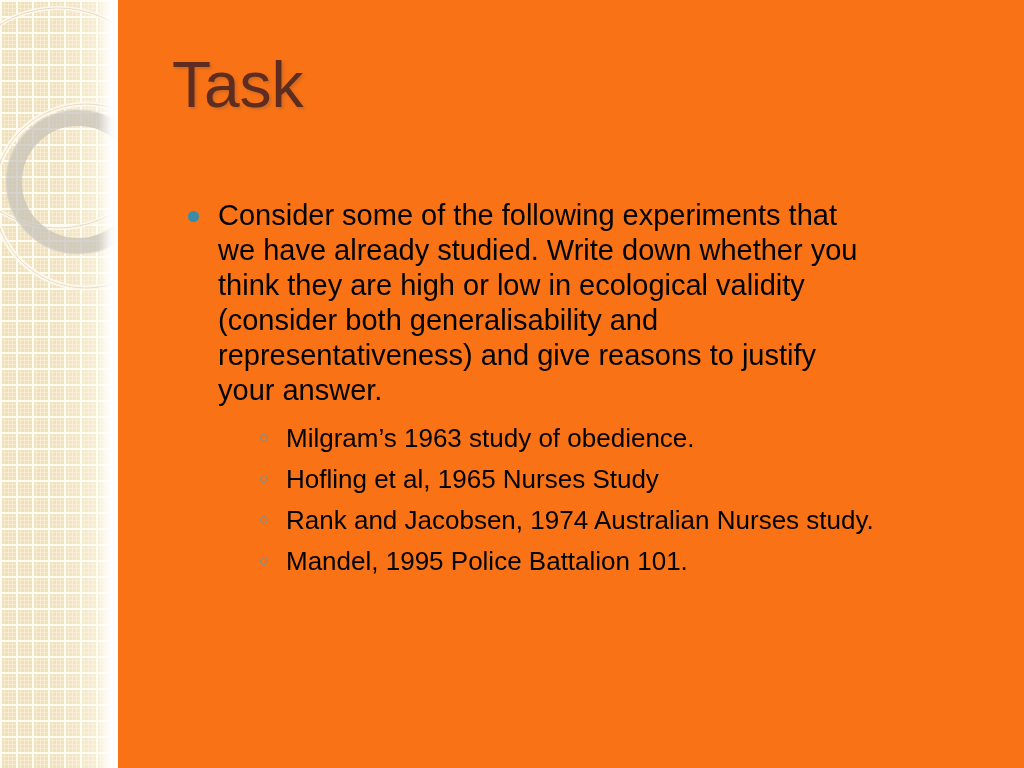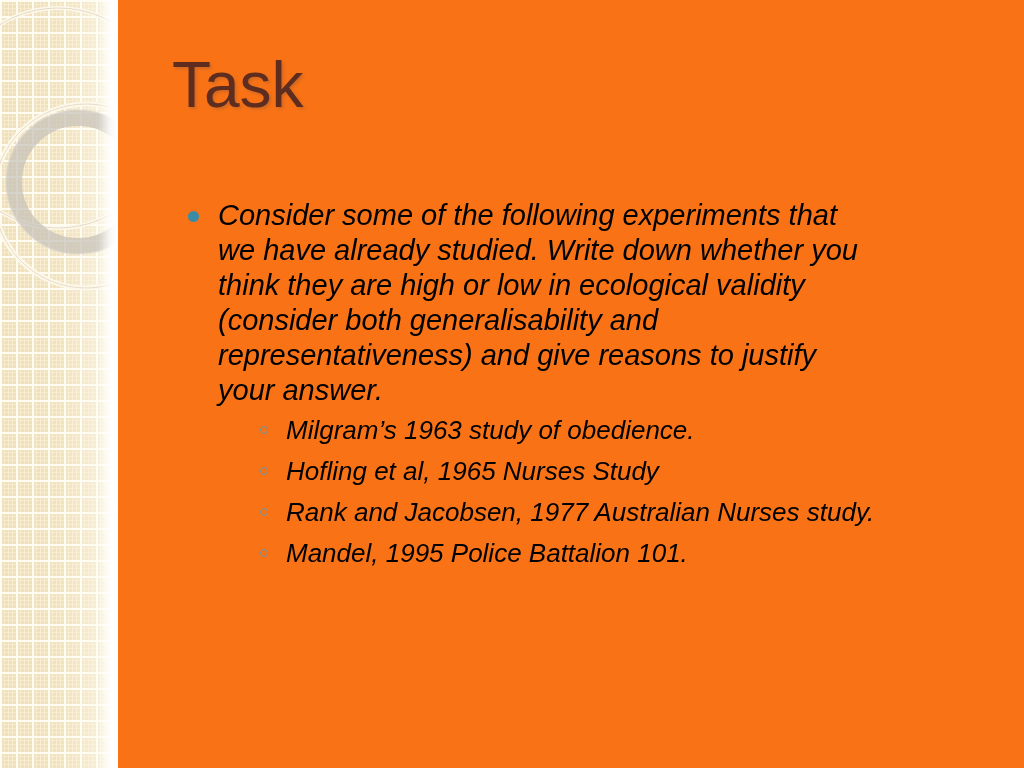--- a/index.html
+++ b/index.html
@@ -83,21 +83,20 @@
     position: absolute;
     left: 178px;
     top: 198px;
     width: 700px;
   }
 
   ul.level1 {
     list-style: none;
     margin: 0;
     padding: 0;
-    font-style: italic;
   }
 
   li.l1 {
     position: relative;
     padding-left: 40px;
     margin: 0 0 4px 0;
     font-size: 29px;
     line-height: 35px;
     color: #000000;
   }
@@ -111,21 +110,21 @@
     border-radius: 50%;
     background: #3a8ba5;
   }
 
   li.l1 .l1-text {
     display: block;
   }
 
   ul.level2 {
     list-style: none;
-    margin: 6px 0 0 0;
+    margin: 14px 0 0 0;
     padding: 0;
   }
 
   li.l2 {
     position: relative;
     padding-left: 68px;
     margin: 0 0 9px 0;
     font-size: 26px;
     line-height: 32px;
     color: #000000;
@@ -182,21 +181,21 @@
           <li class="l2">
             <span class="marker-ring"></span>
             <span class="l2-text">Milgram’s 1963 study of obedience.</span>
           </li>
           <li class="l2">
             <span class="marker-ring"></span>
             <span class="l2-text">Hofling et al, 1965 Nurses Study</span>
           </li>
           <li class="l2">
             <span class="marker-ring"></span>
-            <span class="l2-text">Rank and Jacobsen, 1977 Australian Nurses study.</span>
+            <span class="l2-text">Rank and Jacobsen, 1974 Australian Nurses study.</span>
           </li>
           <li class="l2">
             <span class="marker-ring"></span>
             <span class="l2-text">Mandel, 1995 Police Battalion 101.</span>
           </li>
         </ul>
       </li>
     </ul>
   </div>
 

